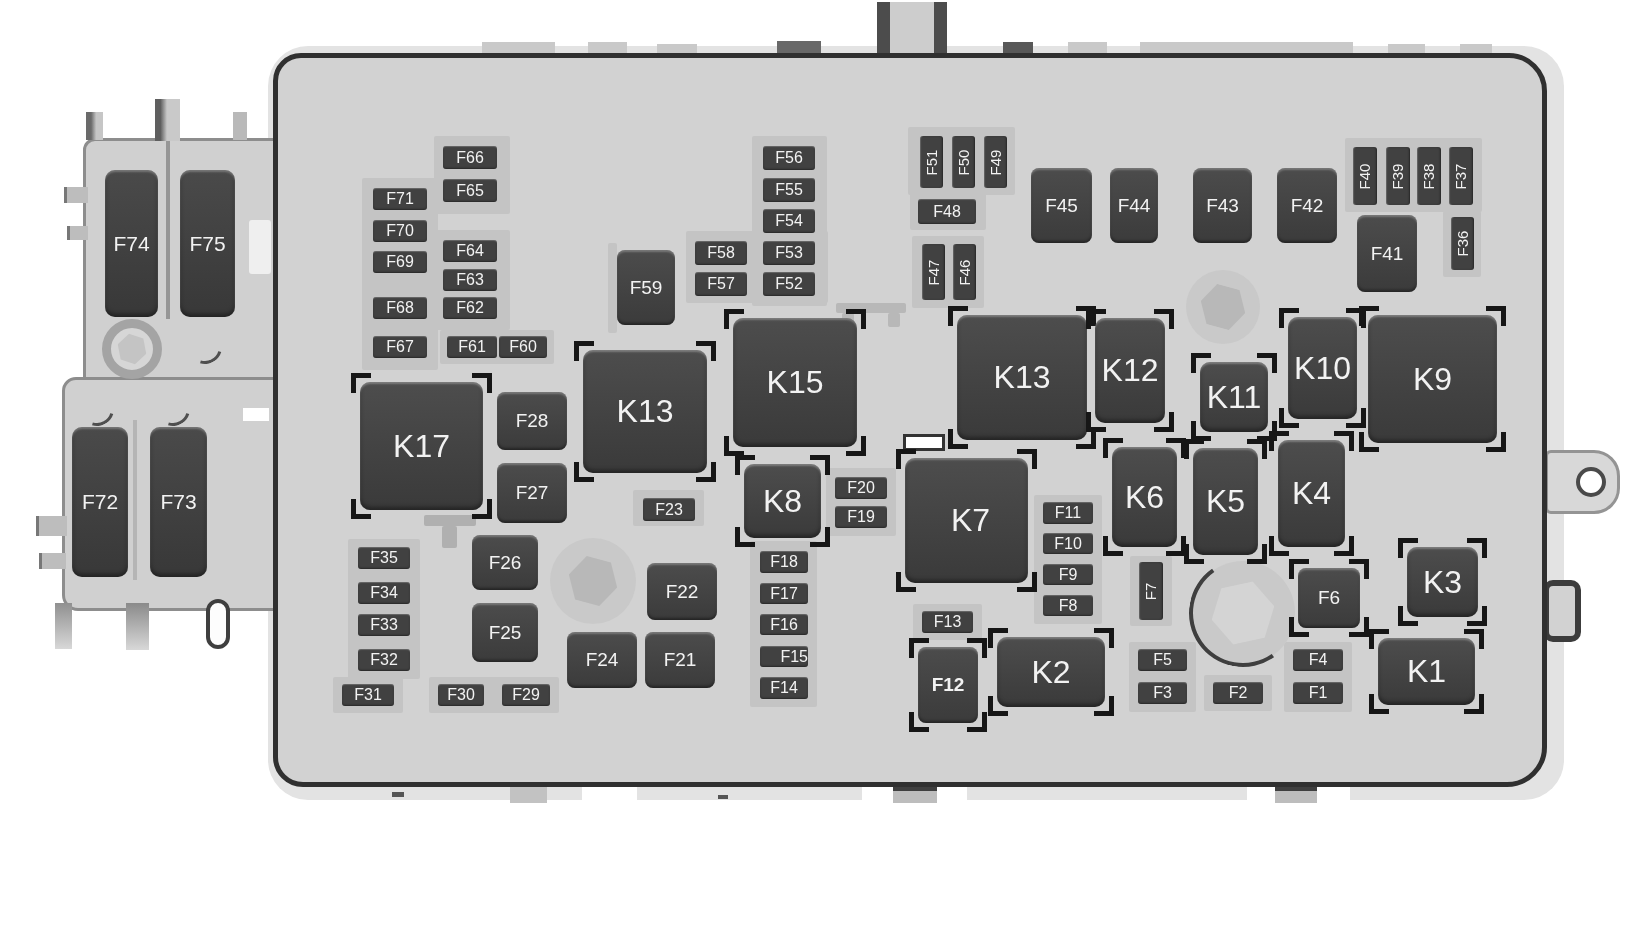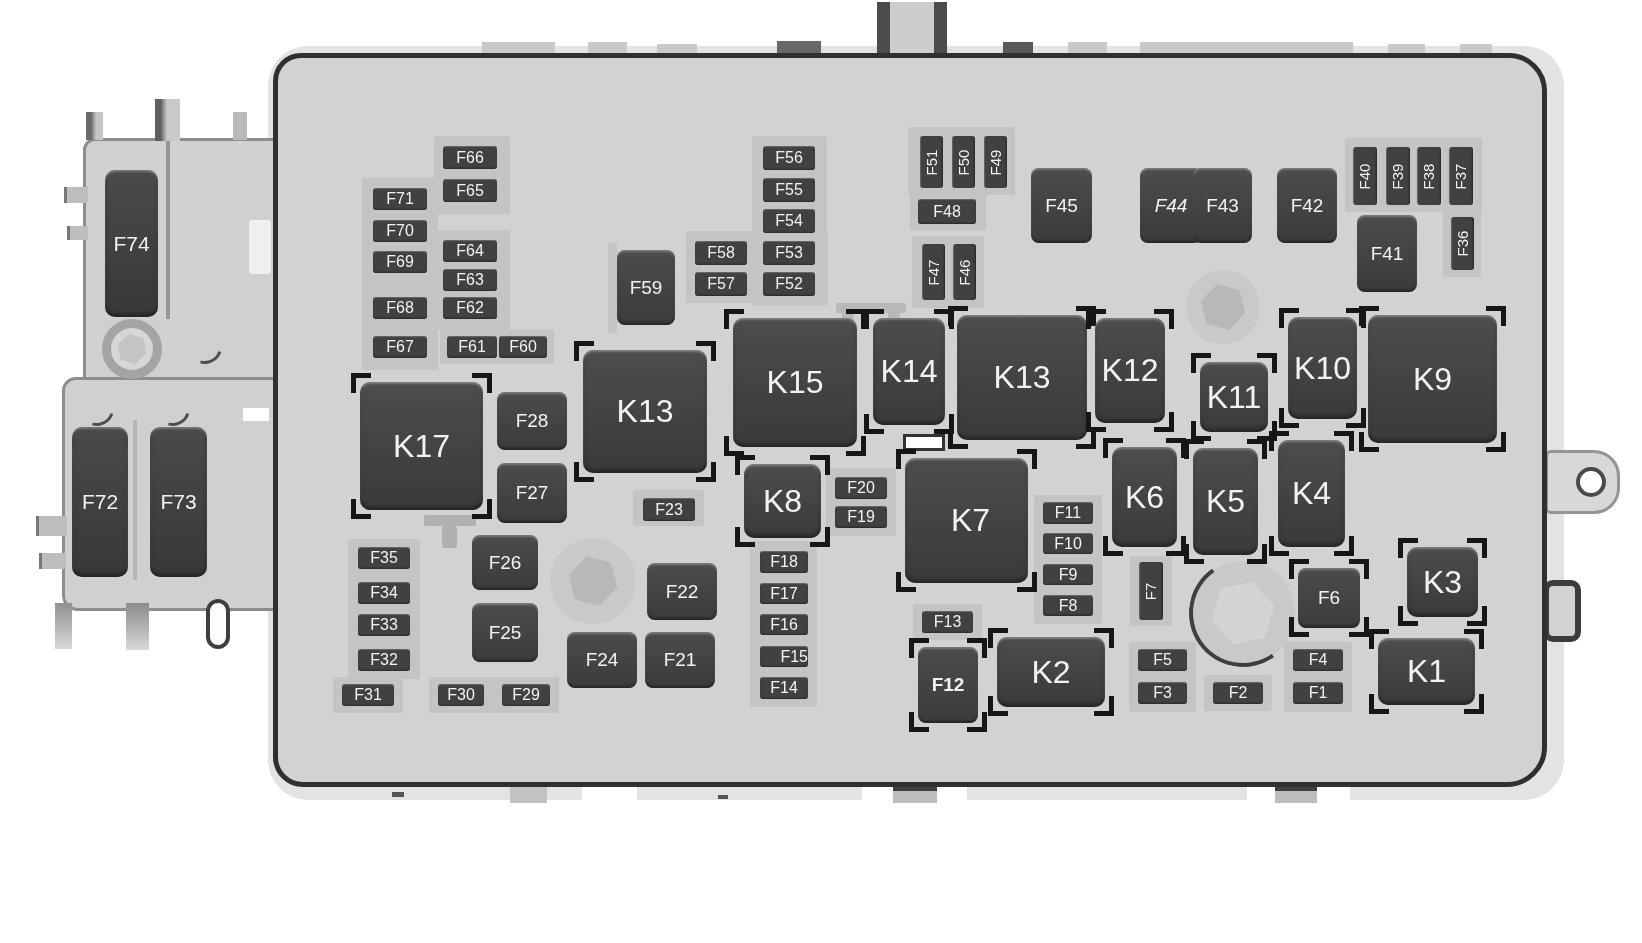--- a/index.html
+++ b/index.html
@@ -144,27 +144,20 @@
         <i class="bk bl"></i>
         <i class="bk br"></i>
       </div>
       <div class="comp relay" style="left: 733px; top: 318px; width: 124px; height: 129px;">
         <span>K15</span>
         <i class="bk tl"></i>
         <i class="bk tr"></i>
         <i class="bk bl"></i>
         <i class="bk br"></i>
       </div>
-      <div class="comp relay" style="left: 873px; top: 318px; width: 72px; height: 107px;">
-        <span>K14</span>
-        <i class="bk tl"></i>
-        <i class="bk tr"></i>
-        <i class="bk bl"></i>
-        <i class="bk br"></i>
-      </div>
       <div class="comp relay" style="left: 957px; top: 315px; width: 130px; height: 125px;">
         <span>K13</span>
         <i class="bk tl"></i>
         <i class="bk tr"></i>
         <i class="bk bl"></i>
         <i class="bk br"></i>
       </div>
       <div class="comp relay" style="left: 1095px; top: 318px; width: 70px; height: 105px;">
         <span>K12</span>
         <i class="bk tl"></i>
@@ -245,20 +238,23 @@
       <div class="comp relay" style="left: 1378px; top: 638px; width: 97px; height: 67px;">
         <span>K1</span>
         <i class="bk tl"></i>
         <i class="bk tr"></i>
         <i class="bk bl"></i>
         <i class="bk br"></i>
       </div>
       <div class="comp bigfuse" style="left: 105px; top: 170px; width: 53px; height: 147px;">
         <span>F74</span>
       </div>
+      <div class="comp bigfuse" style="left: 180px; top: 170px; width: 55px; height: 147px;">
+        <span>F75</span>
+      </div>
       <div class="comp bigfuse" style="left: 72px; top: 427px; width: 56px; height: 150px;">
         <span>F72</span>
       </div>
       <div class="comp bigfuse" style="left: 150px; top: 427px; width: 57px; height: 150px;">
         <span>F73</span>
       </div>
       <div class="comp fuse" style="left: 617px; top: 250px; width: 58px; height: 75px;">
         <span>F59</span>
       </div>
       <div class="comp fuse" style="left: 497px; top: 392px; width: 70px; height: 58px;">
@@ -278,21 +274,21 @@
       </div>
       <div class="comp fuse" style="left: 647px; top: 563px; width: 70px; height: 57px;">
         <span>F22</span>
       </div>
       <div class="comp fuse" style="left: 645px; top: 632px; width: 70px; height: 56px;">
         <span>F21</span>
       </div>
       <div class="comp fuse" style="left: 1031px; top: 168px; width: 61px; height: 75px;">
         <span>F45</span>
       </div>
-      <div class="comp fuse" style="left: 1140px; top: 168px; width: 62px; height: 75px; font-style: italic;">
+      <div class="comp fuse" style="left: 1110px; top: 168px; width: 48px; height: 75px;">
         <span>F44</span>
       </div>
       <div class="comp fuse" style="left: 1193px; top: 168px; width: 59px; height: 75px;">
         <span>F43</span>
       </div>
       <div class="comp fuse" style="left: 1277px; top: 168px; width: 60px; height: 75px;">
         <span>F42</span>
       </div>
       <div class="comp fuse" style="left: 1357px; top: 215px; width: 60px; height: 77px;">
         <span>F41</span>

